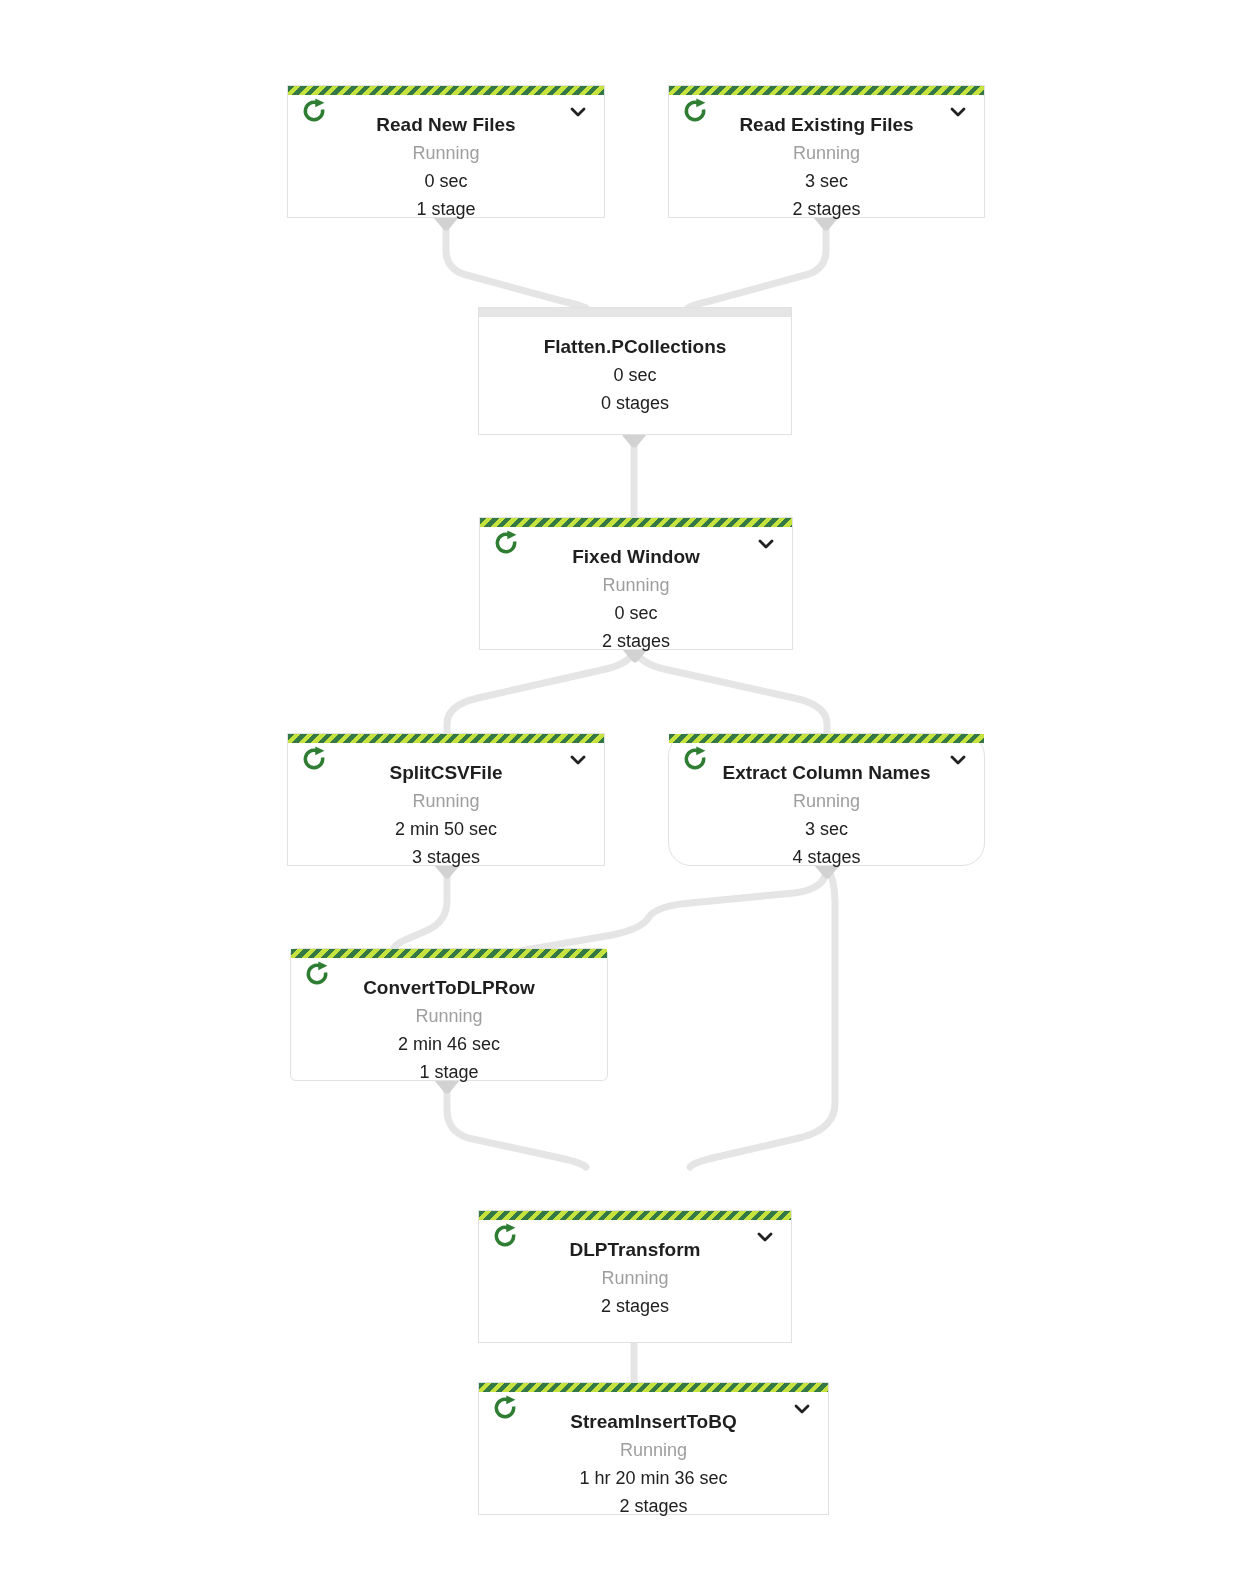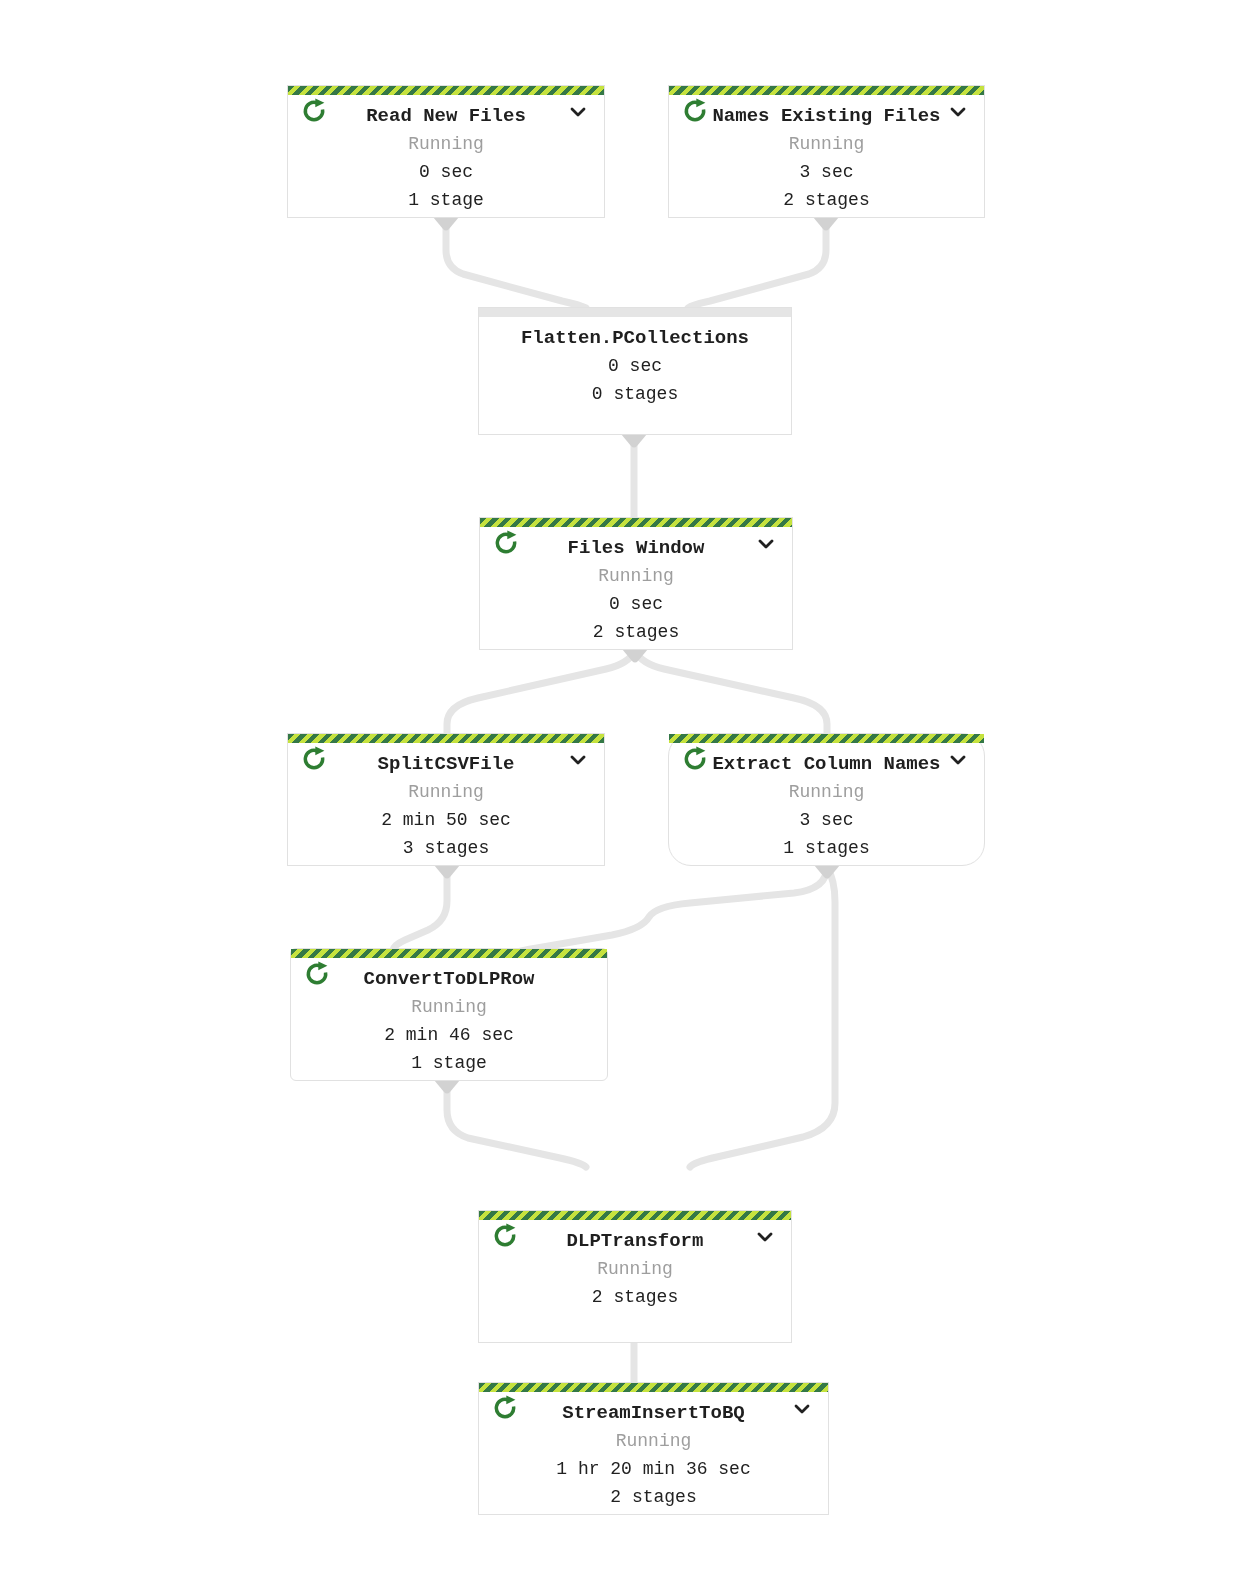--- a/index.html
+++ b/index.html
@@ -14,21 +14,21 @@
     position:absolute; box-sizing:border-box;
     background:#ffffff; border:1px solid #e1e1e1;
     text-align:center;
   }
   .stripe {
     height:9px; width:100%;
     background:repeating-linear-gradient(135deg,#347846 0 4.5px,#c5e23e 4.5px 9px);
   }
   .graybar { height:9px; width:100%; background:#e5e5e5; }
 
-  .node-body { position:relative; padding-top:7px;font-family:Liberation Mono, monospace; }
+  .node-body { position:relative; padding-top:16px; }
   .node-title { font-size:19px; font-weight:bold; color:#1f1f1f; line-height:28px; }
   .node-status { font-size:18px; color:#9e9e9e; line-height:28px; }
   .node-line { font-size:18px; color:#212121; line-height:28px; }
 
   .run-icon { position:absolute; left:13px; top:3px; width:26px; height:26px; }
   .chev { position:absolute; right:14px; top:5px; width:24px; height:24px; cursor:pointer; }
 </style>
 </head>
 <body>
 
@@ -73,21 +73,21 @@
     </div>
   </div>
 
   <div class="node" style="left:668px; top:85px; width:317px; height:133px;">
     <div class="stripe"></div>
     <div class="node-body">
       <svg class="run-icon" viewBox="0 0 24 24">
         <path d="M 19.88 10.61 A 8 8 0 1 1 14.74 4.48" fill="none" stroke="#2e7d32" stroke-width="3.2"></path>
         <polygon points="13.2,0.4 21.6,4.4 13.2,8.6" fill="#2e7d32"></polygon>
       </svg>
-      <div class="node-title">Names Existing Files</div>
+      <div class="node-title">Read Existing Files</div>
       <svg class="chev" viewBox="0 0 24 24">
         <polyline points="6,9 12,15 18,9" fill="none" stroke="#212121" stroke-width="2.8" stroke-linecap="round" stroke-linejoin="round"></polyline>
       </svg>
       <div class="node-status">Running</div>
       <div class="node-line">3 sec</div>
       <div class="node-line">2 stages</div>
     </div>
   </div>
 
   <div class="node" style="left:478px; top:307px; width:314px; height:128px;">
@@ -99,21 +99,21 @@
     </div>
   </div>
 
   <div class="node" style="left:479px; top:517px; width:314px; height:133px;">
     <div class="stripe"></div>
     <div class="node-body">
       <svg class="run-icon" viewBox="0 0 24 24">
         <path d="M 19.88 10.61 A 8 8 0 1 1 14.74 4.48" fill="none" stroke="#2e7d32" stroke-width="3.2"></path>
         <polygon points="13.2,0.4 21.6,4.4 13.2,8.6" fill="#2e7d32"></polygon>
       </svg>
-      <div class="node-title">Files Window</div>
+      <div class="node-title">Fixed Window</div>
       <svg class="chev" viewBox="0 0 24 24">
         <polyline points="6,9 12,15 18,9" fill="none" stroke="#212121" stroke-width="2.8" stroke-linecap="round" stroke-linejoin="round"></polyline>
       </svg>
       <div class="node-status">Running</div>
       <div class="node-line">0 sec</div>
       <div class="node-line">2 stages</div>
     </div>
   </div>
 
   <div class="node" style="left:287px; top:733px; width:318px; height:133px;">
@@ -139,21 +139,21 @@
       <svg class="run-icon" viewBox="0 0 24 24">
         <path d="M 19.88 10.61 A 8 8 0 1 1 14.74 4.48" fill="none" stroke="#2e7d32" stroke-width="3.2"></path>
         <polygon points="13.2,0.4 21.6,4.4 13.2,8.6" fill="#2e7d32"></polygon>
       </svg>
       <div class="node-title">Extract Column Names</div>
       <svg class="chev" viewBox="0 0 24 24">
         <polyline points="6,9 12,15 18,9" fill="none" stroke="#212121" stroke-width="2.8" stroke-linecap="round" stroke-linejoin="round"></polyline>
       </svg>
       <div class="node-status">Running</div>
       <div class="node-line">3 sec</div>
-      <div class="node-line">1 stages</div>
+      <div class="node-line">4 stages</div>
     </div>
   </div>
 
   <div class="node" style="left:290px; top:948px; width:318px; height:133px;border-radius:6px;">
     <div class="stripe"></div>
     <div class="node-body">
       <svg class="run-icon" viewBox="0 0 24 24">
         <path d="M 19.88 10.61 A 8 8 0 1 1 14.74 4.48" fill="none" stroke="#2e7d32" stroke-width="3.2"></path>
         <polygon points="13.2,0.4 21.6,4.4 13.2,8.6" fill="#2e7d32"></polygon>
       </svg>

